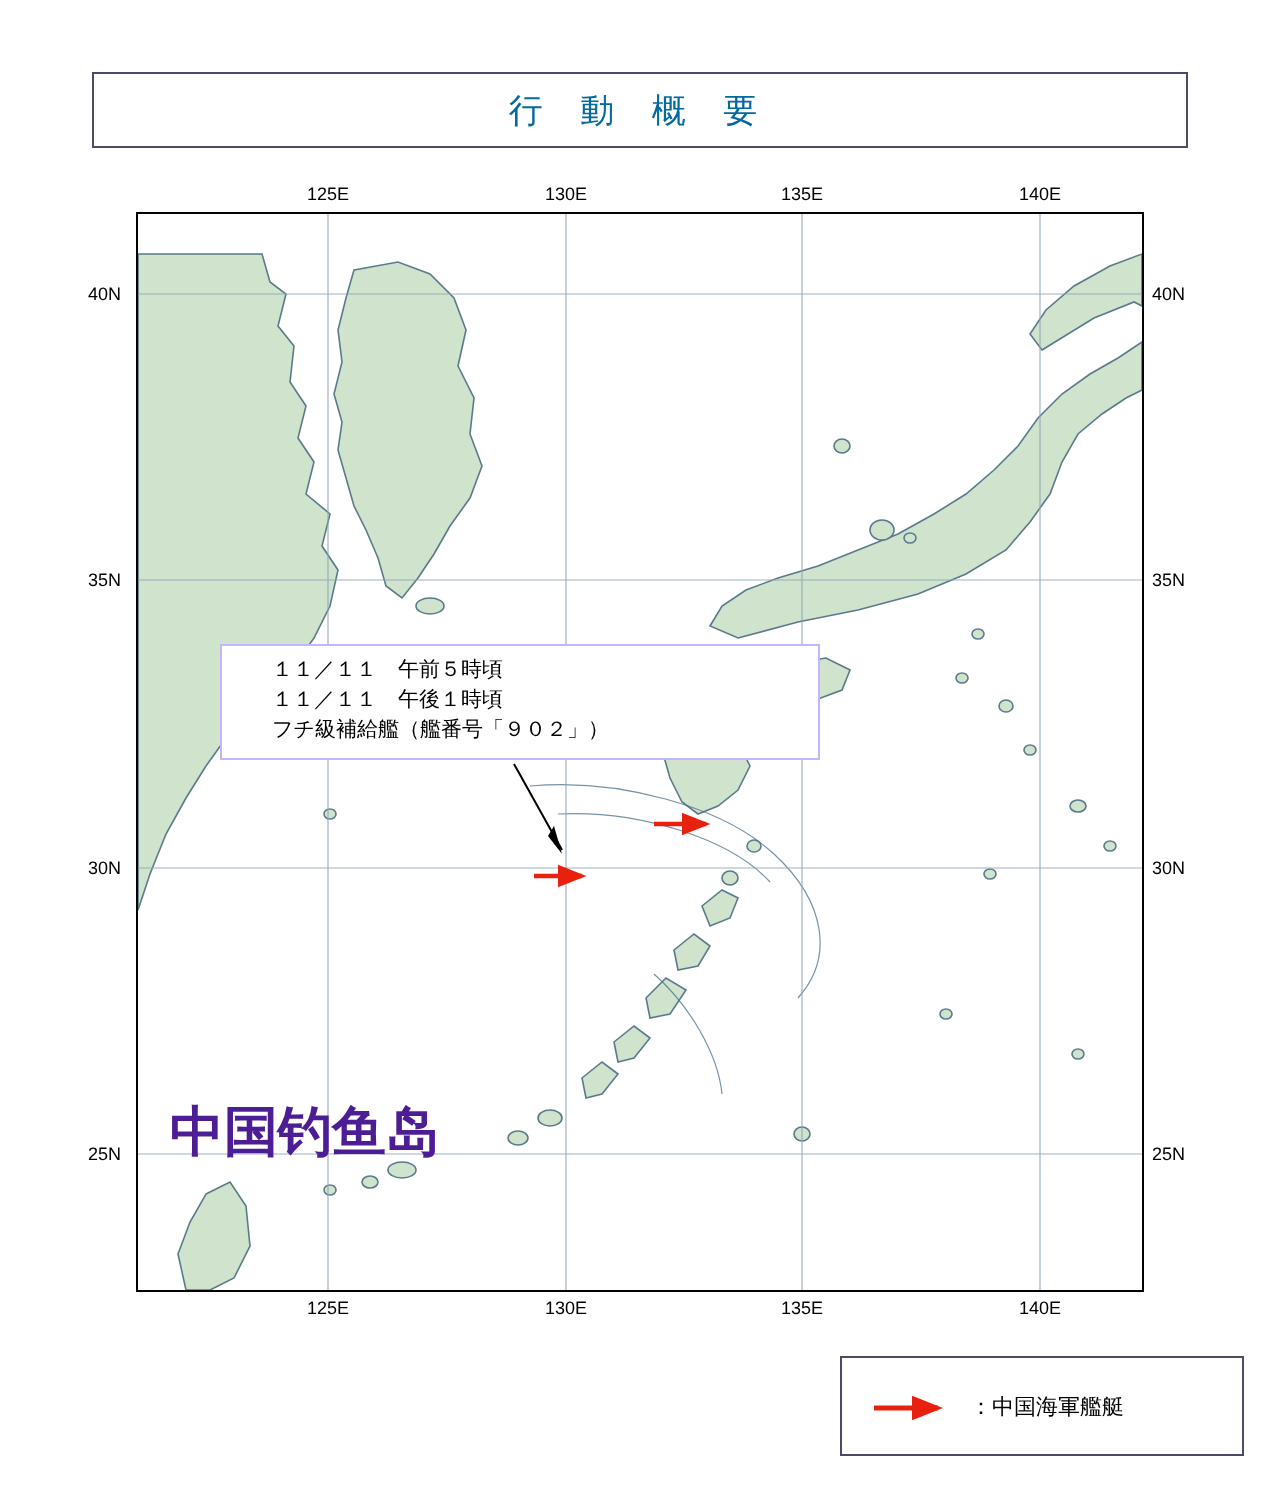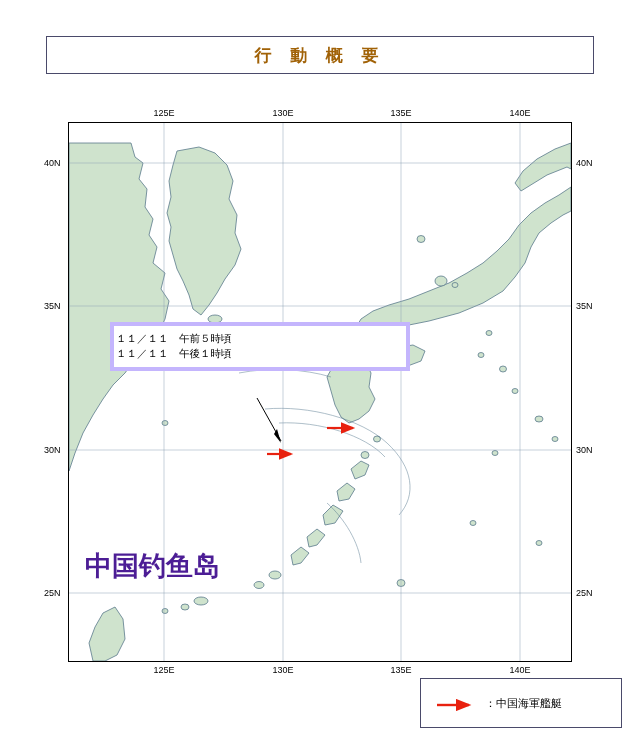--- a/index.html
+++ b/index.html
@@ -26,32 +26,31 @@
     border: 1px solid #4a4a6a;
     box-sizing: border-box;
     display: flex;
     align-items: center;
     justify-content: center;
     background: #fff;
   }
   #title-text {
     font-size: 17px;
     letter-spacing: 7px;
-    font-weight: bold;
-    color: #a16207;
+    font-weight: normal;
+    color: #0369a1;
   }
 
   
   #map-wrap {
     position: absolute;
     left: 68px;
     top: 106px;
     width: 504px;
     height: 540px;
-    margin-top: 16px;
   }
   #map-frame {
     position: absolute;
     left: 0; top: 0;
     width: 504px;
     height: 540px;
     border: 1px solid #000;
     box-sizing: border-box;
     background: #ffffff;
     overflow: hidden;
@@ -73,24 +72,24 @@
   .lon-bot { transform: translateX(-50%); }
   .lat-left { transform: translateY(-50%); }
   .lat-right { transform: translateY(-50%); }
 
   
   #callout {
     position: absolute;
     left: 110px;
     top: 322px;
     width: 300px;
-    border: 4px solid #c4b5fd;
+    border: 1px solid #c4b5fd;
     background: #ffffff;
     box-sizing: border-box;
-    padding: 5px 7px 6px 2px;
+    padding: 5px 7px 6px 25px;
     z-index: 6;
   }
   #callout div {
     font-size: 10.5px;
     line-height: 15px;
     white-space: nowrap;
     color: #000;
   }
 
   
@@ -261,20 +260,21 @@
 
   <div class="axis-label lat-right" style="left:508px; top:41px;">40N</div>
   <div class="axis-label lat-right" style="left:508px; top:184px;">35N</div>
   <div class="axis-label lat-right" style="left:508px; top:328px;">30N</div>
   <div class="axis-label lat-right" style="left:508px; top:471px;">25N</div>
 </div>
 
 <div id="callout">
   <div>１１／１１　午前５時頃</div>
   <div>１１／１１　午後１時頃</div>
+  <div>フチ級補給艦（艦番号「９０２」）</div>
 </div>
 
 <div id="china-label">中国钓鱼岛</div>
 
 <div id="legend-box">
   <div id="legend-arrow">
     <svg width="44" height="12" viewBox="0 0 44 12">
       <defs>
         <marker id="redhead2" markerWidth="7" markerHeight="7" refX="5.5" refY="3" orient="auto" markerUnits="strokeWidth">
           <path d="M0,0.4 L6.5,3 L0,5.6 Z" fill="#e8210f"></path>

